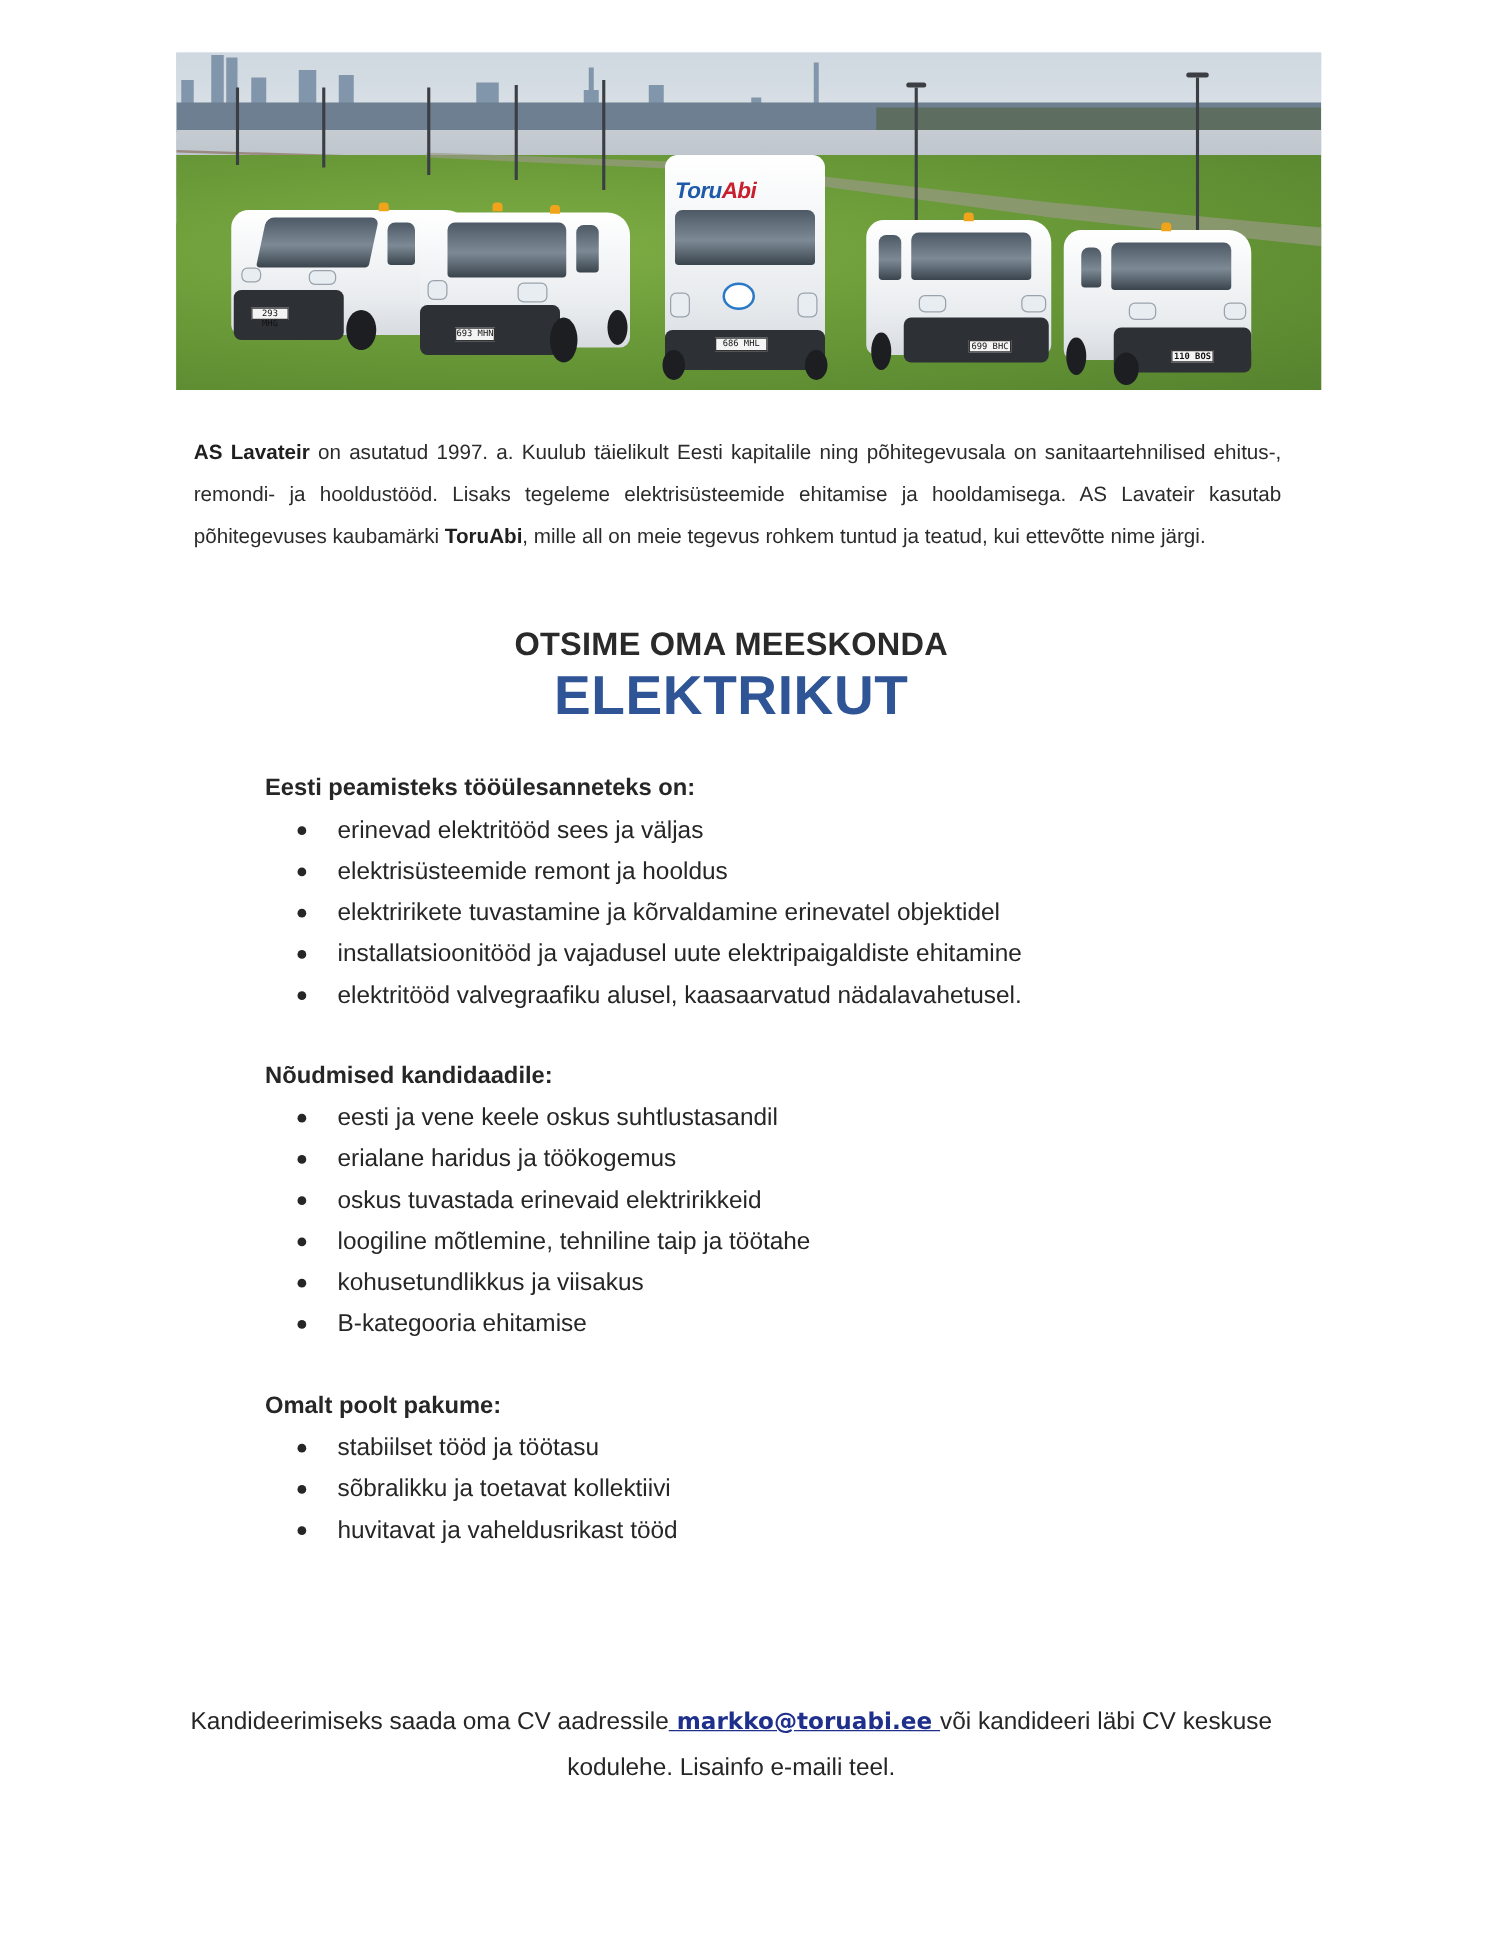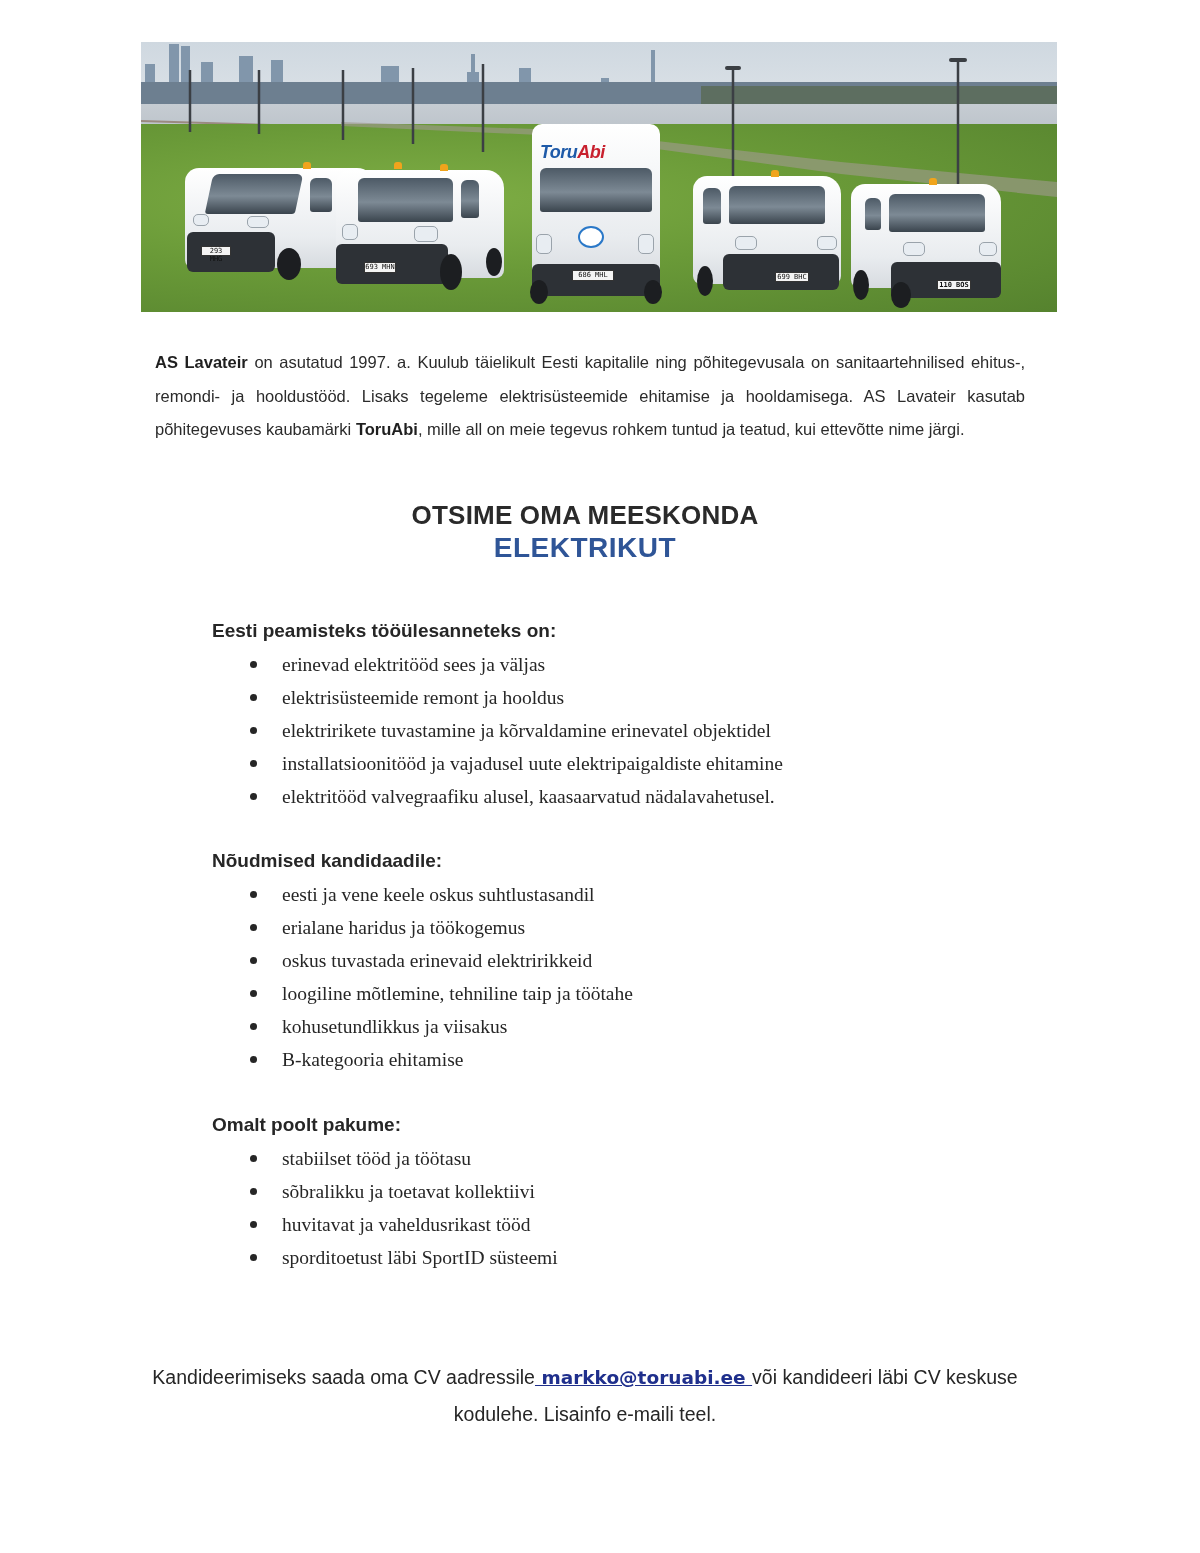--- a/index.html
+++ b/index.html
@@ -32,24 +32,24 @@
   .toru-sign { position:absolute; font-family: "Liberation Sans", sans-serif; font-weight: bold; font-style: italic; font-size: 18px; letter-spacing: -0.5px; }
   .toru-sign .t { color: #1e5aa8; }
   .toru-sign .a { color: #c8202e; }
 
   
   .intro { position:absolute; left: 155px; top: 346px; width: 870px; font-size: 16.5px; line-height: 33.5px;
            text-align: justify; color: #2b2b2b; }
   .intro b { font-weight: bold; color: #1f1f1f; }
   .headline { position:absolute; left: 0; width: 1170px; text-align: center; font-weight: bold; }
   .headline.sub { top: 500px; font-size: 26px; color: #2a2a2a; letter-spacing: 0.2px; }
-  .headline.main { top: 532px; font-size: 28px; color: #2f5597; letter-spacing: 0.5px; }
+  .headline.main { top: 532px; font-size: 44px; color: #2f5597; letter-spacing: 0.5px; }
 
   .section-title { position:absolute; left: 212px; font-size: 19px; font-weight: bold; color: #262626; }
-  ul.bullets { position:absolute; left: 212px; margin: 0; padding: 0; list-style: none; font-family: Liberation Serif, serif; }
+  ul.bullets { position:absolute; left: 200px; margin: 0; padding: 0; list-style: none; }
   ul.bullets li { position: relative; padding-left: 70px; height: 33px; line-height: 33px; font-size: 19.5px; color: #262626; white-space: nowrap; }
   ul.bullets li .dot { position:absolute; left: 38px; top: 13px; width: 7px; height: 7px; background: #262626; border-radius: 50%; }
 
   .cta { position:absolute; left: 140px; top: 1359px; width: 890px; text-align: center; font-size: 19.5px; line-height: 36px; color: #262626; }
   .cta a { color: #1f2f8c; font-weight: bold; text-decoration: underline; font-family: "DejaVu Sans", sans-serif; font-size: 18.5px; }
 </style>
 </head>
 <body>
 
 <div class="banner" title="Five white ToruAbi service vans parked on grass by the sea with city skyline">
@@ -193,16 +193,15 @@
   <li><span class="dot"></span><span>loogiline mõtlemine, tehniline taip ja töötahe</span></li>
   <li><span class="dot"></span><span>kohusetundlikkus ja viisakus</span></li>
   <li><span class="dot"></span><span>B-kategooria ehitamise</span></li>
 </ul>
 
 <div class="section-title" style="top:1114px;">Omalt poolt pakume:</div>
 <ul class="bullets" style="top:1142px;">
   <li><span class="dot"></span><span>stabiilset tööd ja töötasu</span></li>
   <li><span class="dot"></span><span>sõbralikku ja toetavat kollektiivi</span></li>
   <li><span class="dot"></span><span>huvitavat ja vaheldusrikast tööd</span></li>
-  <li><span class="dot"></span><span>sporditoetust läbi SportID süsteemi</span></li>
 </ul>
 
 <p class="cta" style="margin:0;"><span>Kandideerimiseks saada oma CV aadressile</span><a title=" markko@toruabi.ee "> markko@toruabi.ee </a><span>või kandideeri läbi CV keskuse kodulehe. Lisainfo e-maili teel.</span></p>
 
 </body></html>

